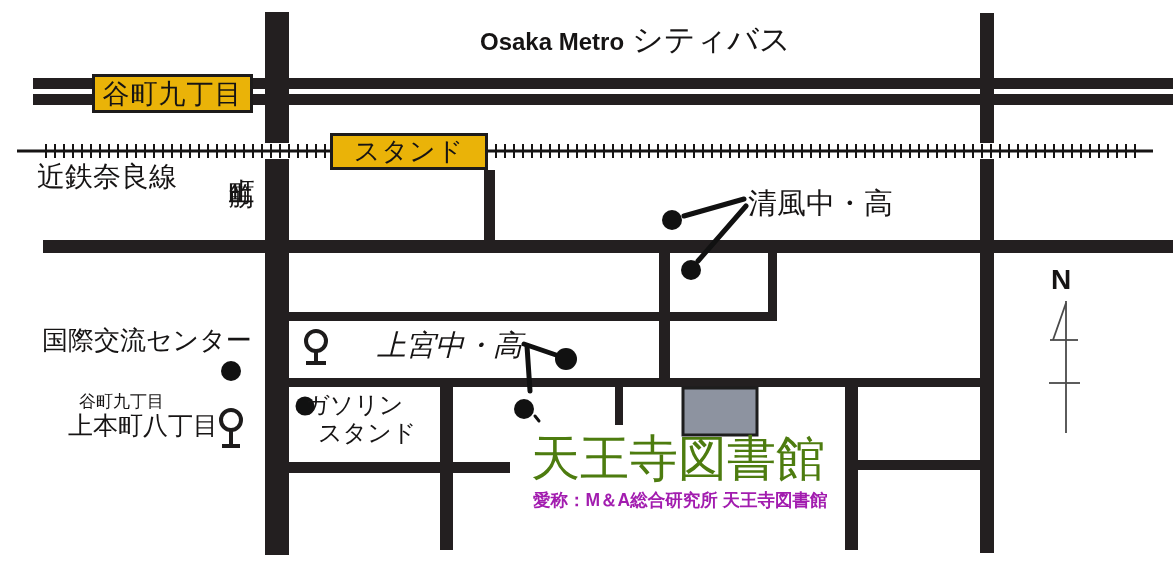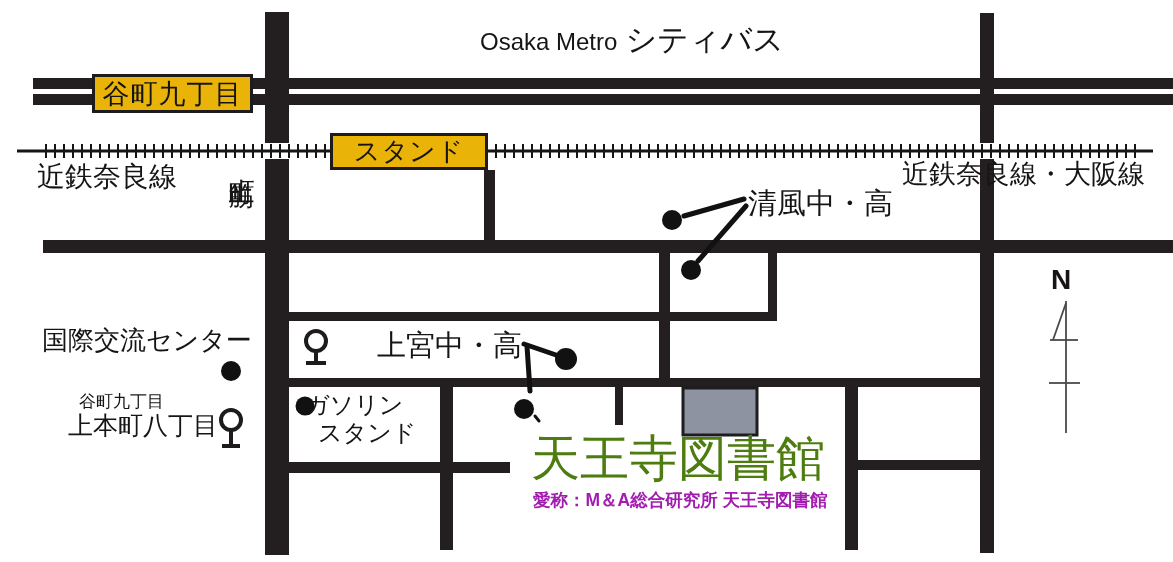--- a/index.html
+++ b/index.html
@@ -8,40 +8,40 @@
     width:1173px;height:562px;
     background:#fff;
     overflow:hidden;
     font-family:"Liberation Sans", sans-serif;
     color:#161414;
   }
   #map-svg{position:absolute;left:0;top:0;z-index:1;}
   .lbl{position:absolute;z-index:3;white-space:nowrap;line-height:1;}
   
   .metro-lbl{left:480px;top:24px;display:flex;align-items:baseline;gap:8px;}
-  .metro-en{font-size:24px;}
+  .metro-en{font-size:24px;font-weight:bold;}
   .metro-ja{font-size:31px;}
   
   .stationbox{
     position:absolute;z-index:4;background:#eab308;border:3px solid #1d1b1b;
     display:flex;align-items:center;justify-content:center;
     box-sizing:border-box;letter-spacing:1px;
   }
   .box-tanimachi{left:92px;top:74px;width:161px;height:39px;font-size:27px;}
   .box-uehommachi{left:330px;top:133px;width:158px;height:37px;font-size:26px;}
   
   .kintetsu-left{left:37px;top:163px;font-size:28px;}
   .kintetsu-right{right:28px;top:161px;font-size:27px;}
   .uemachi{left:229px;top:158px;font-size:26px;writing-mode:vertical-rl;text-orientation:upright;letter-spacing:2px;}
   
   .seifu{left:748px;top:189px;font-size:29px;}
   .kokusai{left:42px;top:327px;font-size:26px;}
   .citybus{left:79px;top:393px;font-size:17px;}
   .uehommachi8{left:68px;top:413px;font-size:25px;}
-  .uenomiya{left:377px;top:331px;font-size:29px;}
+  .uenomiya{left:377px;top:331px;font-size:29px;font-style:italic;}
   .gasoline{left:305px;top:391px;font-size:24px;line-height:28px;}
   .gasoline .l2{margin-left:13px;}
   
   .library-name{left:531px;top:434px;font-size:49px;font-weight:normal;color:#4d7c0f;}
   .library-sub{left:533px;top:492px;font-size:17.5px;font-weight:bold;color:#a21caf;}
   
   .compass-n{left:1051px;top:266px;font-size:28px;font-weight:bold;}
 </style>
 </head>
 <body>
@@ -123,21 +123,20 @@
   </div>
 
   <div class="stationbox box-tanimachi">
     <span>谷町九丁目</span>
   </div>
   <div class="stationbox box-uehommachi">
     <span>スタンド</span>
   </div>
 
   <div class="lbl kintetsu-left">近鉄奈良線</div>
-  <div class="lbl kintetsu-right" style="left:auto;">近鉄奈良線・大阪線</div>
   <div class="lbl uemachi">上町筋</div>
 
   <div class="lbl seifu">清風中・高</div>
   <div class="lbl kokusai">国際交流センター</div>
   <div class="lbl citybus">谷町九丁目</div>
   <div class="lbl uehommachi8">上本町八丁目</div>
   <div class="lbl uenomiya">上宮中・高</div>
   <div class="lbl gasoline">
     <div>ガソリン</div>
     <div class="l2">スタンド</div>

